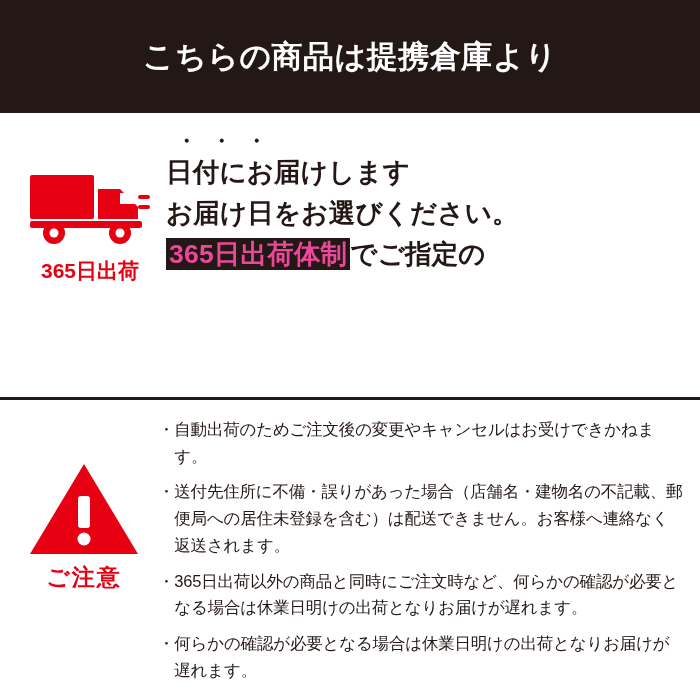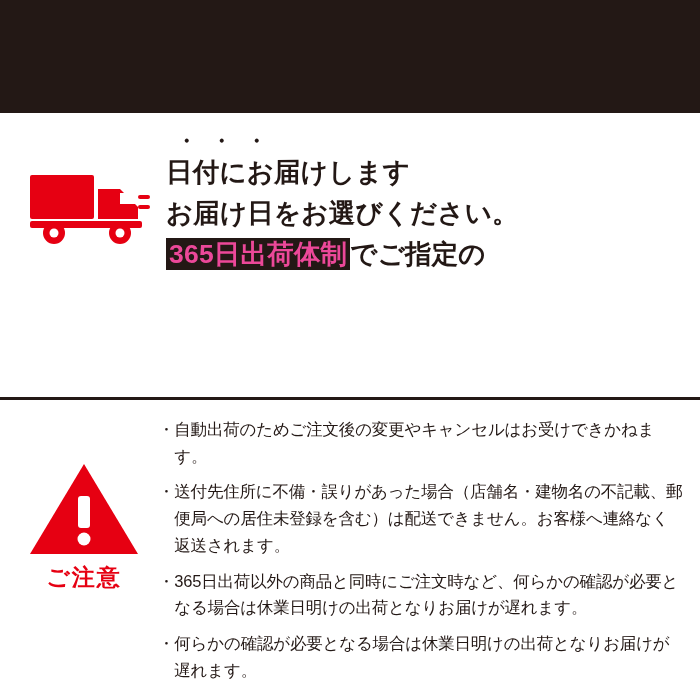--- a/index.html
+++ b/index.html
@@ -157,20 +157,21 @@
   .bullet-text {
     flex: 1 1 auto;
   }
 </style>
 </head>
 <body>
 
 <div class="banner">
 
   <div class="header">
+    <div class="header-line">こちらの商品は提携倉庫より</div>
   </div>
 
   <div class="middle">
     <div class="middle-body">
 
       <div class="truck-block">
         <span class="truck-svg">
           <svg width="120" height="78" viewBox="0 0 120 78" xmlns="http://www.w3.org/2000/svg">
             <g fill="#e60012">
 
@@ -185,20 +186,21 @@
               <circle cx="24" cy="64" r="11"></circle>
               <circle cx="24" cy="64" r="4.5" fill="#ffffff"></circle>
               <circle cx="90" cy="64" r="11"></circle>
               <circle cx="90" cy="64" r="4.5" fill="#ffffff"></circle>
 
               <rect x="108" y="26" width="12" height="4" rx="2"></rect>
               <rect x="108" y="36" width="12" height="4" rx="2"></rect>
             </g>
           </svg>
         </span>
+        <div class="truck-label">365日出荷</div>
       </div>
 
       <div class="msg-block">
         <span class="dots">・・・</span>
         <div class="msg-line">日付にお届けします</div>
         <div class="msg-line">お届け日をお選びください。</div>
         <div class="msg-line"><span class="hl">365日出荷体制</span><span>でご指定の</span></div>
       </div>
 
     </div>

